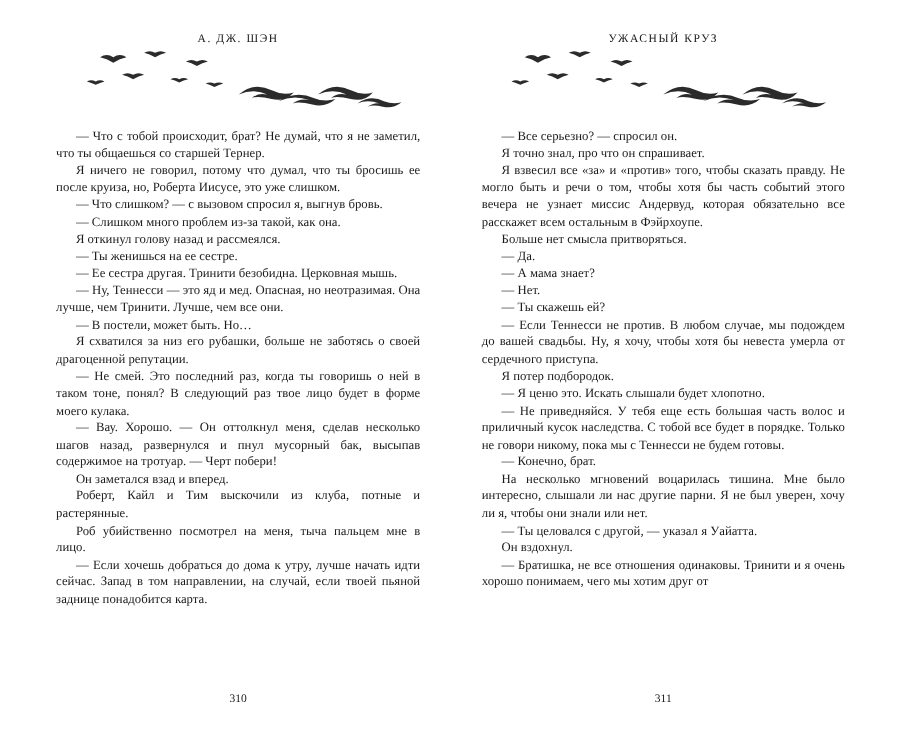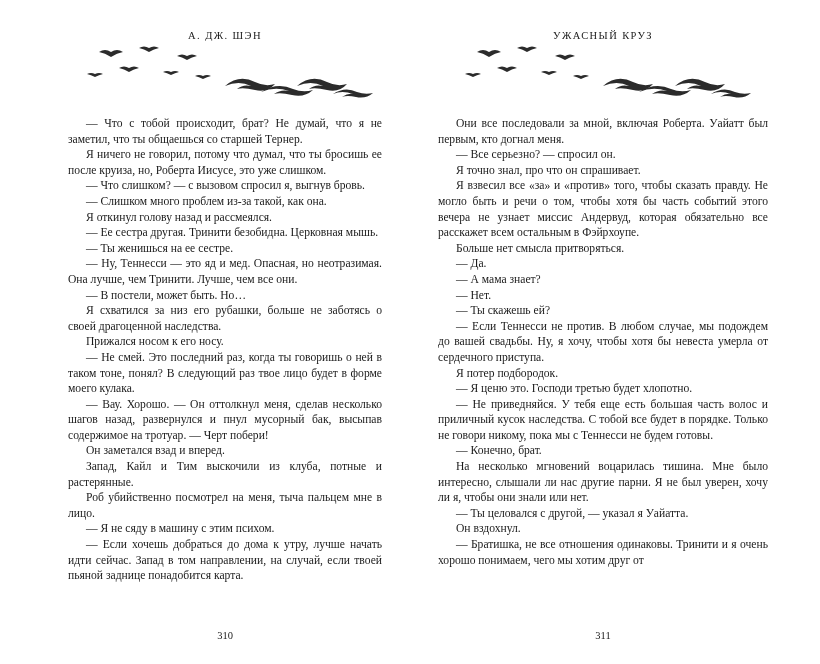--- a/index.html
+++ b/index.html
@@ -22,21 +22,21 @@
   }
   .page {
     width: 410px;
     height: 664px;
     box-sizing: border-box;
     position: relative;
     display: flex;
     flex-direction: column;
   }
   .page-left {
-    padding: 30px 28px 18px 68px;
+    padding: 30px 28px 18px 51px;
   }
   .page-right {
     padding: 30px 52px 18px 28px;
     font-family: Liberation Serif, serif;
   }
   .running-head {
     text-align: center;
     font-size: 10.5px;
     letter-spacing: 1.4px;
     color: #1a1a1a;
@@ -101,32 +101,30 @@
           <path d="M258 48 q12 -8 24 -2 q8 3 16 1 q-7 6 -17 4 q-9 -2 -14 0 q6 -4 11 -3 q-11 -4 -20 0z"></path>
         </g>
       </svg>
     </div>
     <div class="body-text">
       <p>— Что с тобой происходит, брат? Не думай, что я не заметил, что ты общаешься со старшей Тернер.</p>
       <p>Я ничего не говорил, потому что думал, что ты бросишь ее после круиза, но, Роберта Иисусе, это уже слишком.</p>
       <p>— Что слишком? — с вызовом спросил я, выгнув бровь.</p>
       <p>— Слишком много проблем из-за такой, как она.</p>
       <p>Я откинул голову назад и рассмеялся.</p>
+      <p>— Ты женишься на ее сестре.</p>
       <p>— Ее сестра другая. Тринити безобидна. Церковная мышь.</p>
-      <p>— Ты женишься на ее сестре.</p>
       <p>— Ну, Теннесси — это яд и мед. Опасная, но неотразимая. Она лучше, чем Тринити. Лучше, чем все они.</p>
       <p>— В постели, может быть. Но…</p>
-      <p>Я схватился за низ его рубашки, больше не заботясь о своей драгоценной наследства.</p>
-      <p>Прижался носом к его носу.</p>
+      <p>Я схватился за низ его рубашки, больше не заботясь о своей драгоценной репутации.</p>
       <p>— Не смей. Это последний раз, когда ты говоришь о ней в таком тоне, понял? В следующий раз твое лицо будет в форме моего кулака.</p>
       <p>— Вау. Хорошо. — Он оттолкнул меня, сделав несколько шагов назад, развернулся и пнул мусорный бак, высыпав содержимое на тротуар. — Черт побери!</p>
       <p>Он заметался взад и вперед.</p>
-      <p>Запад, Кайл и Тим выскочили из клуба, потные и растерянные.</p>
+      <p>Роберт, Кайл и Тим выскочили из клуба, потные и растерянные.</p>
       <p>Роб убийственно посмотрел на меня, тыча пальцем мне в лицо.</p>
-      <p>— Я не сяду в машину с этим психом.</p>
       <p>— Если хочешь добраться до дома к утру, лучше начать идти сейчас. Запад в том направлении, на случай, если твоей пьяной заднице понадобится карта.</p>
     </div>
     <div class="folio">310</div>
   </div>
 
   <div class="page page-right">
     <div class="running-head">УЖАСНЫЙ КРУЗ</div>
     <div class="ornament">
       <svg width="300" height="56" viewBox="0 0 300 56" xmlns="http://www.w3.org/2000/svg">
         <g fill="#2b2b2b">
@@ -140,32 +138,31 @@
         </g>
         <g fill="#2b2b2b">
           <path d="M150 40 q14 -12 30 -4 q10 5 20 2 q-8 9 -20 6 q-12 -3 -18 -1 q6 -5 14 -3 q-12 -6 -26 0z"></path>
           <path d="M186 46 q16 -10 32 -3 q10 4 20 1 q-9 8 -21 5 q-12 -3 -18 -1 q7 -5 15 -3 q-14 -5 -28 1z"></path>
           <path d="M222 40 q14 -12 30 -4 q10 5 20 2 q-8 9 -20 6 q-12 -3 -18 -1 q6 -5 14 -3 q-12 -6 -26 0z"></path>
           <path d="M258 48 q12 -8 24 -2 q8 3 16 1 q-7 6 -17 4 q-9 -2 -14 0 q6 -4 11 -3 q-11 -4 -20 0z"></path>
         </g>
       </svg>
     </div>
     <div class="body-text">
-      <p>Они все последовали за мной, включая Роберта. Уайатт был первым, кто догнал меня.</p>
       <p>— Все серьезно? — спросил он.</p>
       <p>Я точно знал, про что он спрашивает.</p>
       <p>Я взвесил все «за» и «против» того, чтобы сказать правду. Не могло быть и речи о том, чтобы хотя бы часть событий этого вечера не узнает миссис Андервуд, которая обязательно все расскажет всем остальным в Фэйрхоупе.</p>
       <p>Больше нет смысла притворяться.</p>
       <p>— Да.</p>
       <p>— А мама знает?</p>
       <p>— Нет.</p>
       <p>— Ты скажешь ей?</p>
       <p>— Если Теннесси не против. В любом случае, мы подождем до вашей свадьбы. Ну, я хочу, чтобы хотя бы невеста умерла от сердечного приступа.</p>
       <p>Я потер подбородок.</p>
-      <p>— Я ценю это. Господи третью будет хлопотно.</p>
+      <p>— Я ценю это. Искать слышали будет хлопотно.</p>
       <p>— Не приведняйся. У тебя еще есть большая часть волос и приличный кусок наследства. С тобой все будет в порядке. Только не говори никому, пока мы с Теннесси не будем готовы.</p>
       <p>— Конечно, брат.</p>
       <p>На несколько мгновений воцарилась тишина. Мне было интересно, слышали ли нас другие парни. Я не был уверен, хочу ли я, чтобы они знали или нет.</p>
       <p>— Ты целовался с другой, — указал я Уайатта.</p>
       <p>Он вздохнул.</p>
       <p>— Братишка, не все отношения одинаковы. Тринити и я очень хорошо понимаем, чего мы хотим друг от</p>
     </div>
     <div class="folio">311</div>
   </div>
 

